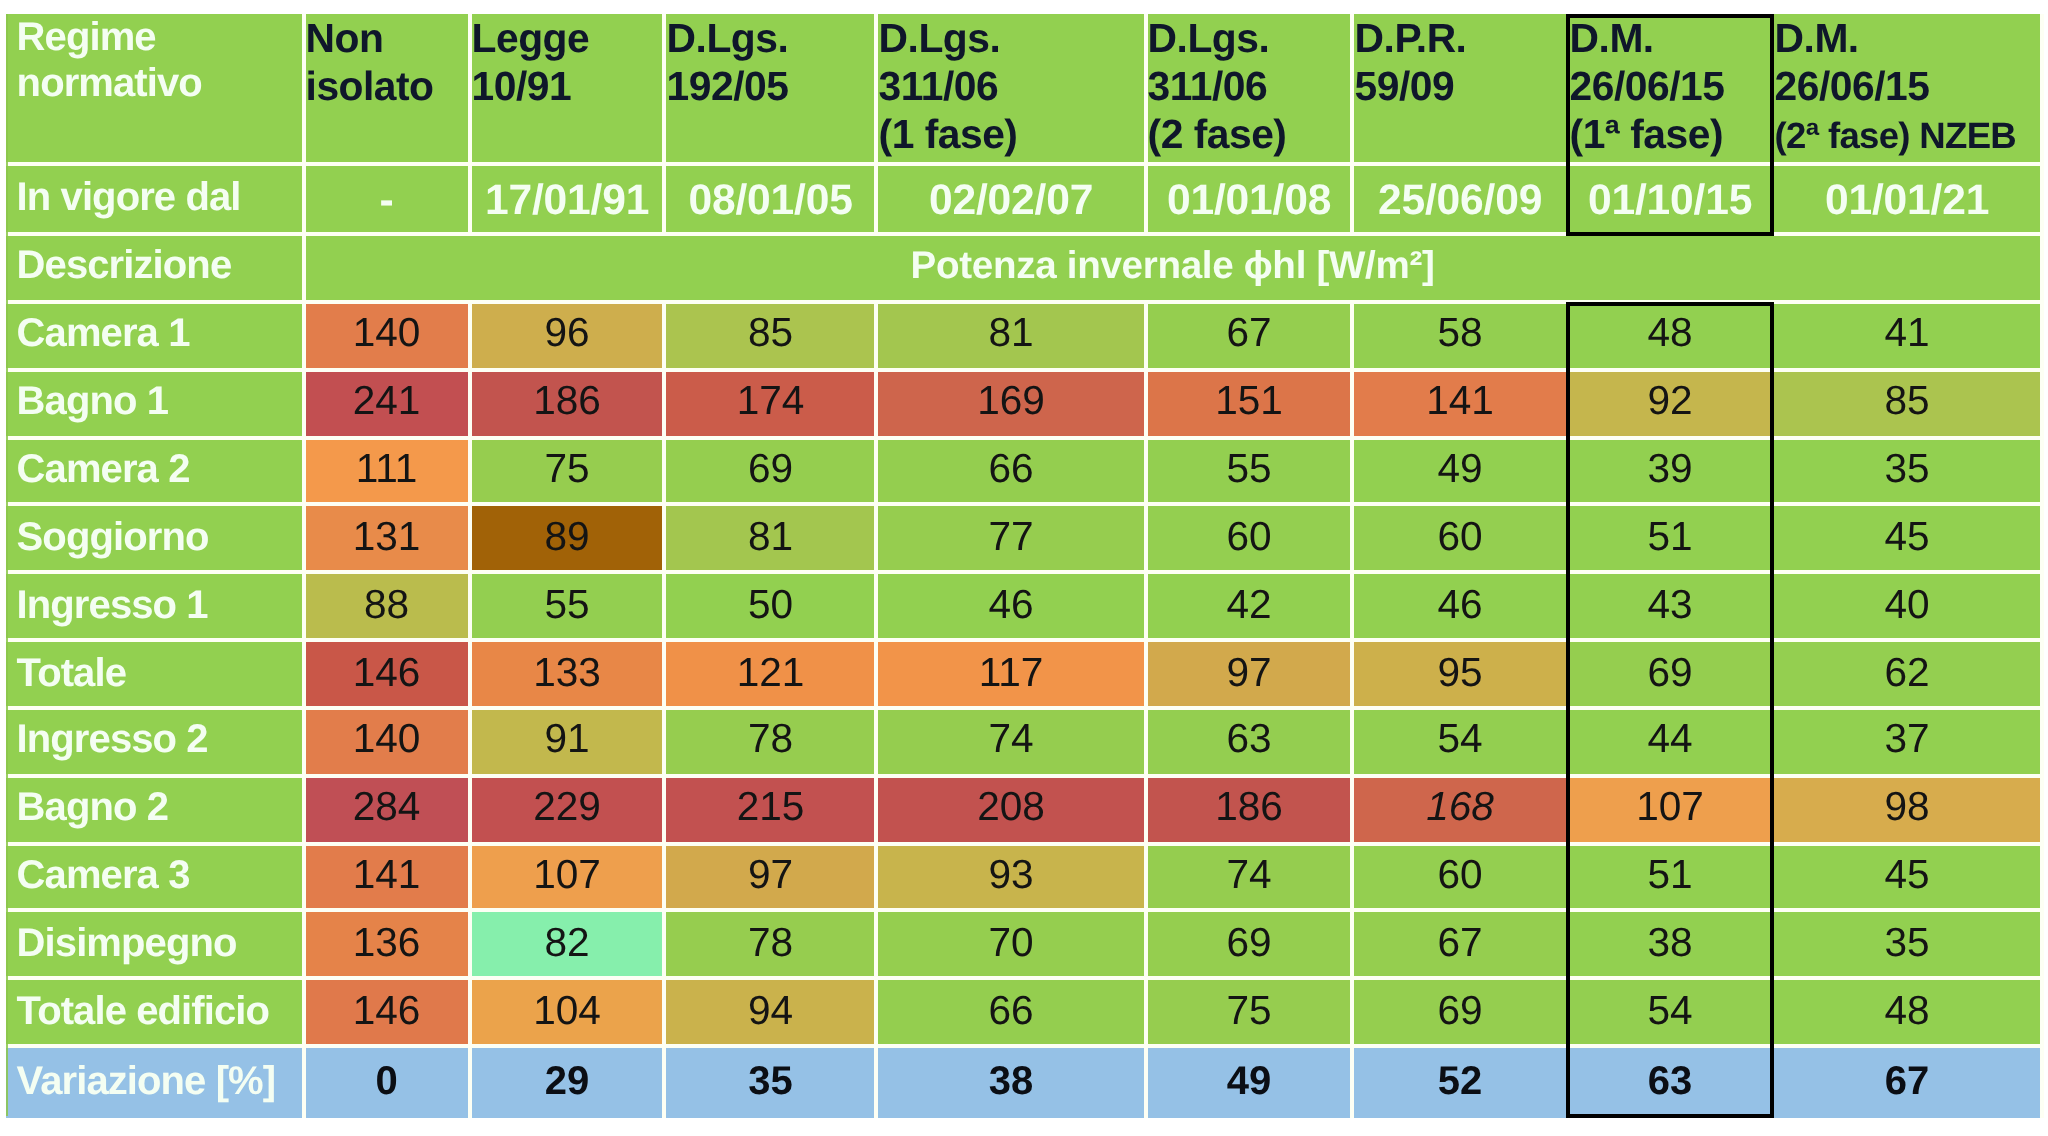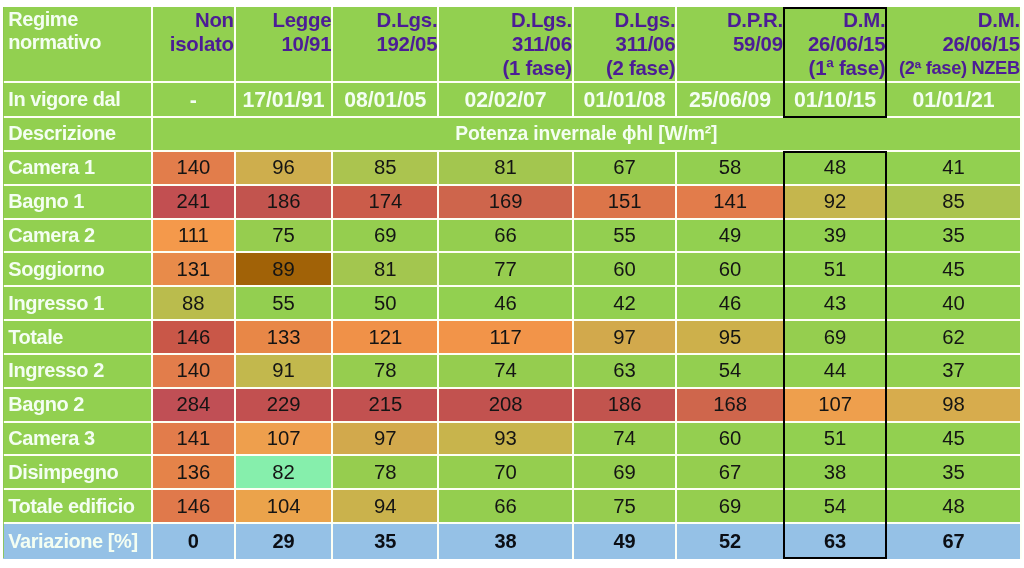--- a/index.html
+++ b/index.html
@@ -9,21 +9,21 @@
        -webkit-font-smoothing:antialiased;}
   #sheet{position:relative;width:964px;height:568px;background:#fff;}
   table.grid{position:absolute;left:2.8px;top:7.2px;width:1018.5px;
        border-collapse:separate;border-spacing:0;table-layout:fixed;}
   table.grid td{padding:0;margin:0;vertical-align:middle;background:#92D050;
        border-right:2px solid #FDFFF4;border-bottom:2px solid #FDFFF4;
        box-sizing:border-box;overflow:hidden;}
   td.lastcol{border-right:none;}
   tr.lastrow td{border-bottom:none;}
   table.grid td.rowlab{color:#F4FEF2;font-weight:bold;font-size:20px;padding-left:5.5px;text-align:left;letter-spacing:-0.45px;white-space:nowrap;}
-  table.grid td.hcell{color:#4c1d95;font-weight:bold;font-size:20.4px;text-align:right;line-height:24px;white-space:nowrap;letter-spacing:-0.25px;}
+  table.grid td.hcell{color:#0f172a;font-weight:bold;font-size:20.4px;text-align:left;line-height:24px;white-space:nowrap;letter-spacing:-0.25px;}
   table.grid td.dcell2{color:#F4FEF2;font-weight:bold;font-size:21.3px;text-align:center;white-space:nowrap;letter-spacing:-0.1px;padding-top:2px;}
   table.grid tr[data-name="header-row"] td{vertical-align:top;padding-top:1px;}
   table.grid td.dcell{color:#141414;font-weight:normal;font-size:20.3px;text-align:center;}
   table.grid td.vcell{color:#0B0E14;font-weight:bold;font-size:20px;text-align:center;background:#95C1E6;}
   table.grid td.vlab{background:#95C1E6;}
   table.grid td.desc{color:#F4FEF2;font-weight:bold;font-size:19.3px;text-align:center;letter-spacing:-0.15px;}
   table.grid td.hcell div.tight{font-size:18.3px;letter-spacing:-0.35px;}
   #edge-left{position:absolute;left:2.8px;top:7px;width:1px;height:551px;background:#8BC64B;opacity:.85;}
   .hl{position:absolute;border:2.2px solid #000;box-sizing:border-box;pointer-events:none;}
   #hl-top{left:782.6px;top:6.6px;width:104.2px;height:111px;}
@@ -180,21 +180,21 @@
 <td class="dcell" data-name="data-cell" style="background: rgb(146, 208, 80);">44</td>
 <td class="dcell lastcol" data-name="data-cell" style="background: rgb(146, 208, 80);">37</td>
 </tr>
 <tr data-name="table-row" style="height:33.85px">
 <td class="rowlab" data-name="room-label-7">Bagno 2</td>
 <td class="dcell" data-name="data-cell" style="background: rgb(192, 79, 85);">284</td>
 <td class="dcell" data-name="data-cell" style="background: rgb(194, 80, 80);">229</td>
 <td class="dcell" data-name="data-cell" style="background: rgb(194, 81, 80);">215</td>
 <td class="dcell" data-name="data-cell" style="background: rgb(194, 82, 79);">208</td>
 <td class="dcell" data-name="data-cell" style="background: rgb(194, 84, 78);">186</td>
-<td class="dcell" data-name="data-cell" style="background: rgb(207, 102, 76);">168</td>
+<td class="dcell" data-name="data-cell" style="background: rgb(207, 102, 76); font-style: italic;">168</td>
 <td class="dcell" data-name="data-cell" style="background: rgb(238, 159, 77);">107</td>
 <td class="dcell lastcol" data-name="data-cell" style="background: rgb(215, 172, 77);">98</td>
 </tr>
 <tr data-name="table-row" style="height:33.85px">
 <td class="rowlab" data-name="room-label-8">Camera 3</td>
 <td class="dcell" data-name="data-cell" style="background: rgb(226, 124, 75);">141</td>
 <td class="dcell" data-name="data-cell" style="background: rgb(238, 159, 77);">107</td>
 <td class="dcell" data-name="data-cell" style="background: rgb(210, 169, 76);">97</td>
 <td class="dcell" data-name="data-cell" style="background: rgb(200, 180, 76);">93</td>
 <td class="dcell" data-name="data-cell" style="background: rgb(149, 205, 79);">74</td>

